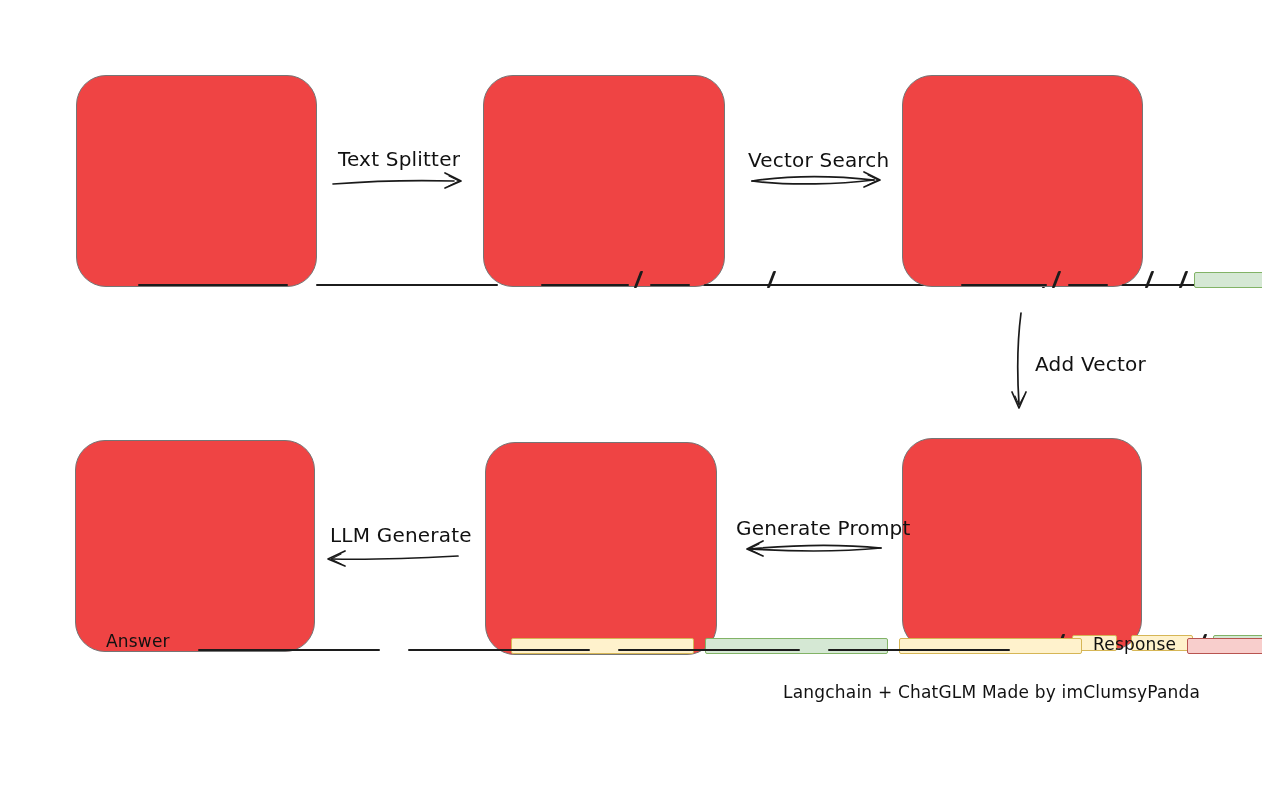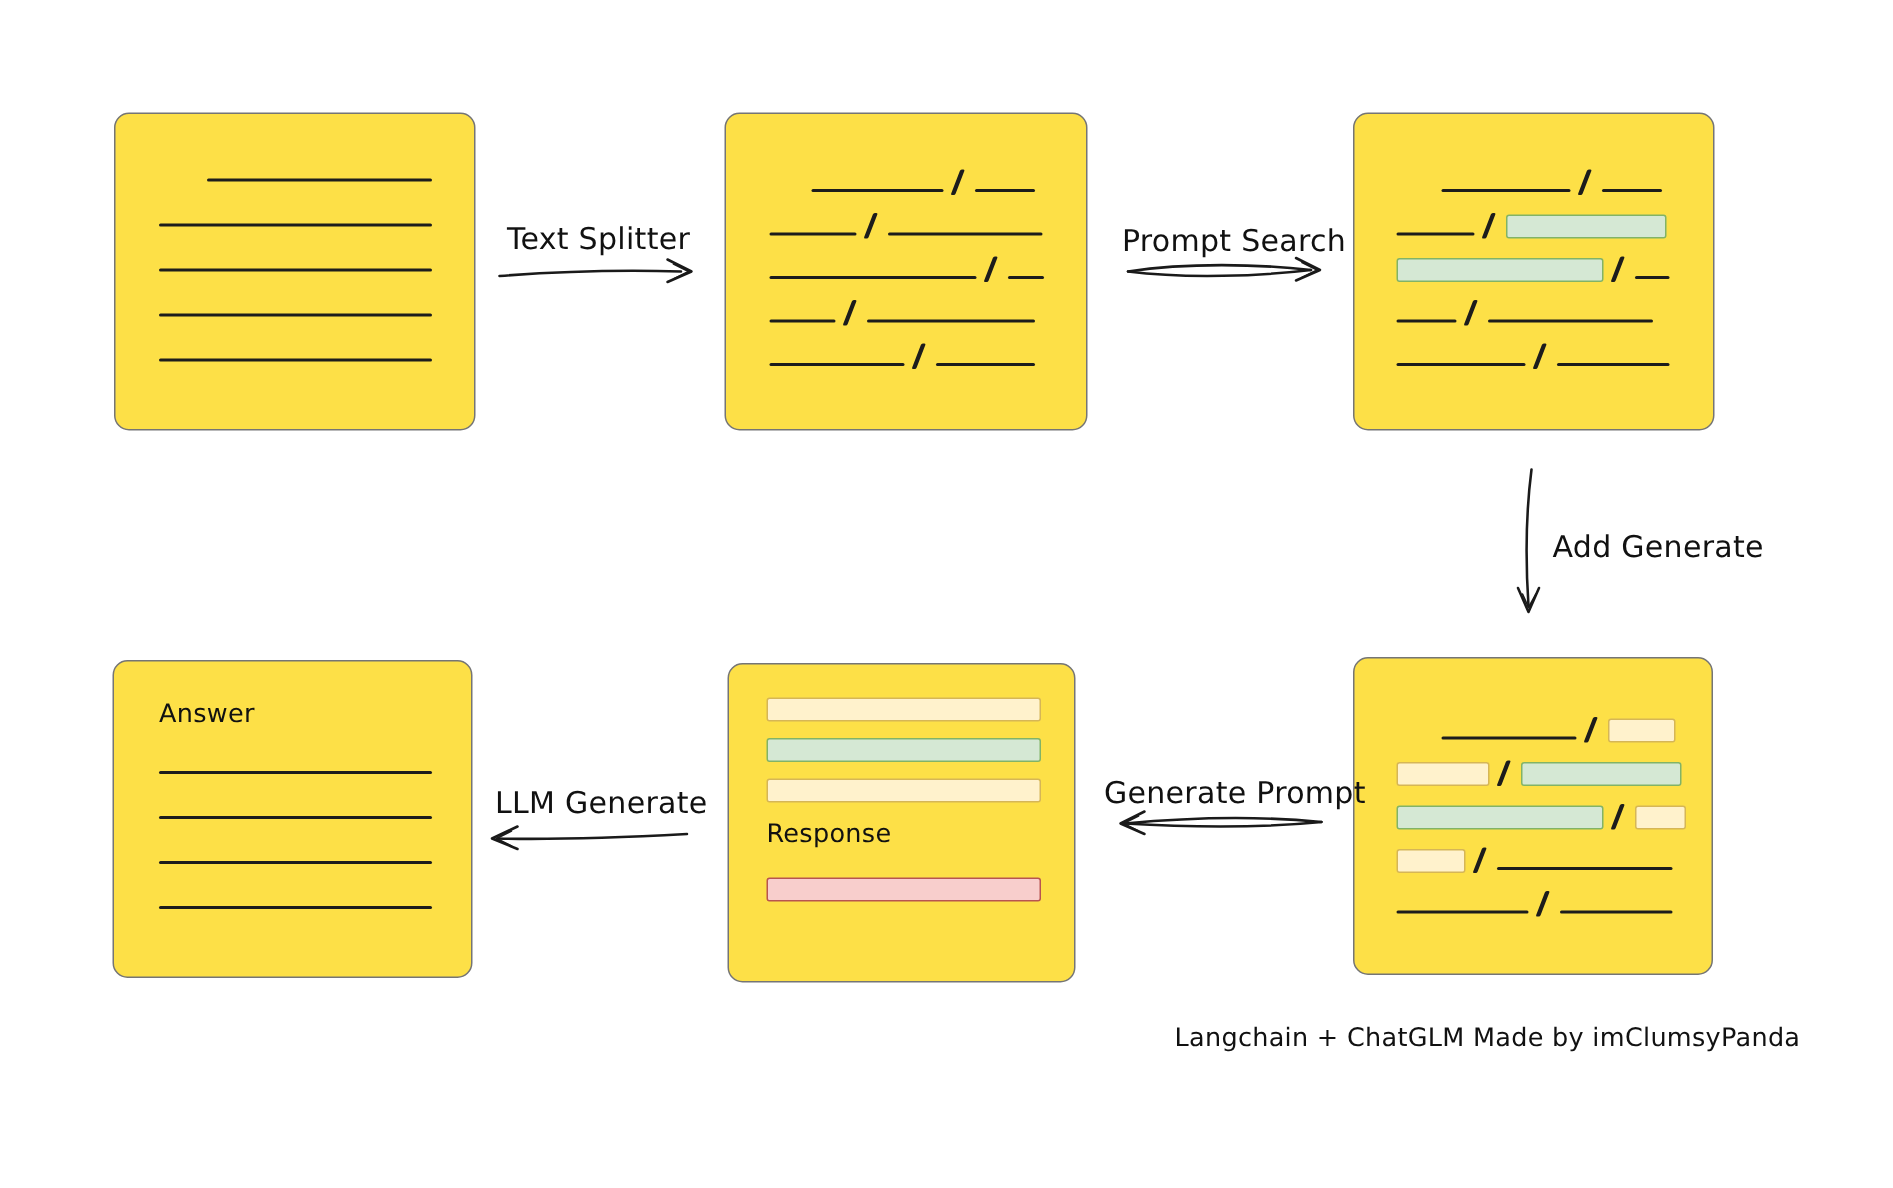--- a/index.html
+++ b/index.html
@@ -5,22 +5,22 @@
   html,body{margin:0;padding:0;background:#ffffff;}
   .canvas{
     position:relative;width:1262px;height:792px;background:#ffffff;overflow:hidden;
     font-family:"DejaVu Sans","Liberation Sans",sans-serif;color:#1c1c1c;
   }
   .arrows{position:absolute;left:0;top:0;pointer-events:none;}
   .arrows path{stroke:#1a1a1a;fill:none;stroke-width:1.7;stroke-linecap:round;stroke-linejoin:round;}
   .arrows path.echo{stroke-width:1.1;}
 
   .box{
-    position:absolute;border:1.6px solid #757575;border-radius:10px;background:#fde047;
-    box-sizing:border-box;display:flex;flex-direction:column;
+    position:absolute;border:1.6px solid #757575;border-radius:30px;background:#ef4444;
+    box-sizing:border-box;display:flex;flex-direction:row;
   }
   .box-document{left:76px;top:75px;width:241px;height:212px;padding:43px 0 0 29px;gap:28px;}
   .box-split{left:483px;top:75px;width:242px;height:212px;padding:37px 0 0 29px;gap:14px;}
   .box-matched{left:902px;top:75px;width:241px;height:212px;padding:37px 0 0 28px;gap:14px;}
   .box-context{left:902px;top:438px;width:240px;height:212px;padding:39px 0 0 28px;gap:14px;}
   .box-prompt{left:485px;top:442px;width:232px;height:213px;padding:22px 0 0 25px;gap:11px;}
   .box-prompt .row:nth-child(5){margin-top:8px;}
   .box-answer{left:75px;top:440px;width:240px;height:212px;padding:25px 0 0 30px;gap:28px;}
 
   .row{display:flex;align-items:flex-end;}
@@ -212,19 +212,19 @@
       </div>
       <div class="row">
         <span class="seg-line" style="width: 182px;"></span>
       </div>
       <div class="row">
         <span class="seg-line" style="width: 182px;"></span>
       </div>
     </div>
 
   <div class="arrow-label lbl-text-splitter">Text Splitter</div>
-  <div class="arrow-label lbl-vector-search">Prompt Search</div>
-  <div class="arrow-label lbl-add-context">Add Generate</div>
+  <div class="arrow-label lbl-vector-search">Vector Search</div>
+  <div class="arrow-label lbl-add-context">Add Vector</div>
   <div class="arrow-label lbl-generate-prompt">Generate Prompt</div>
   <div class="arrow-label lbl-llm-response">LLM Generate</div>
 
   <div class="caption">Langchain + ChatGLM Made by imClumsyPanda</div>
 </div>
 
 </body></html>

